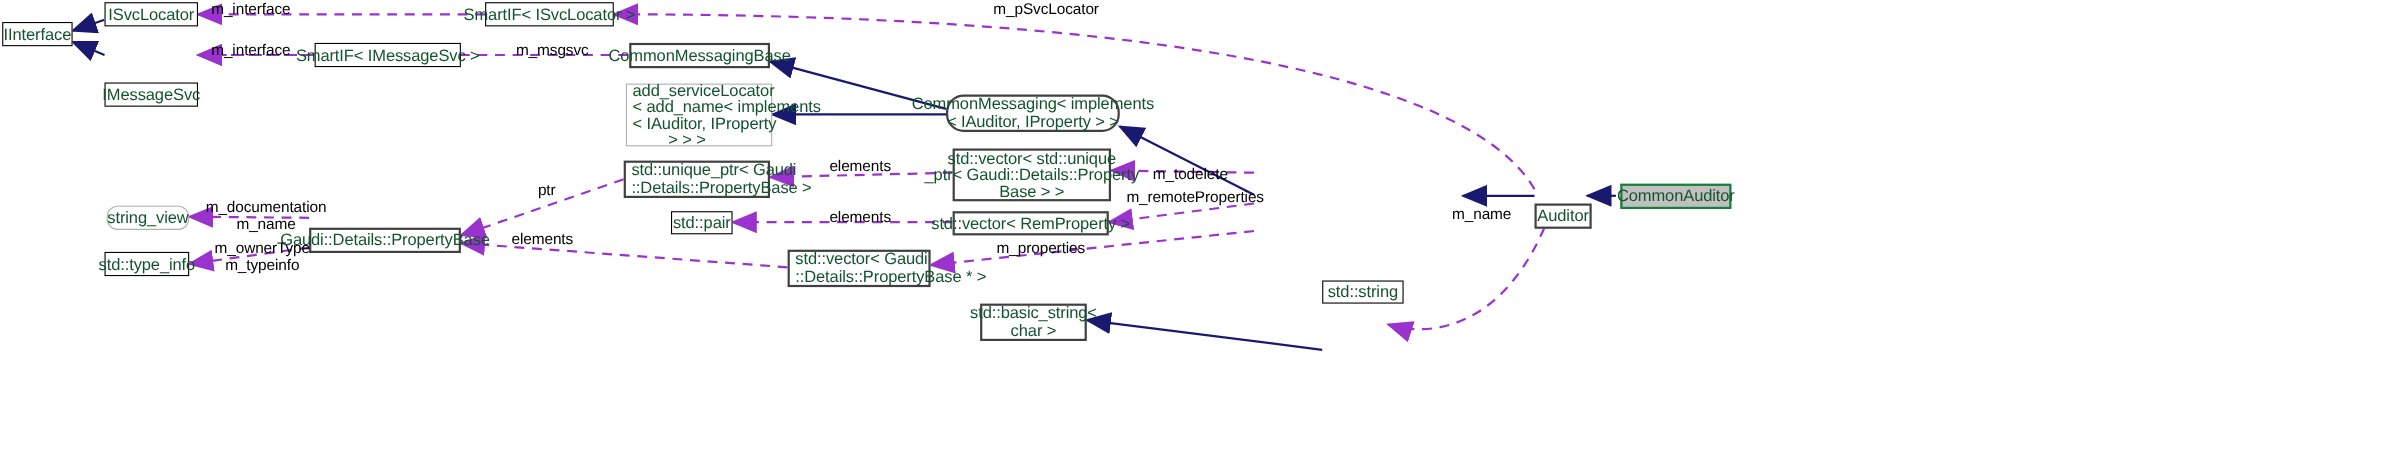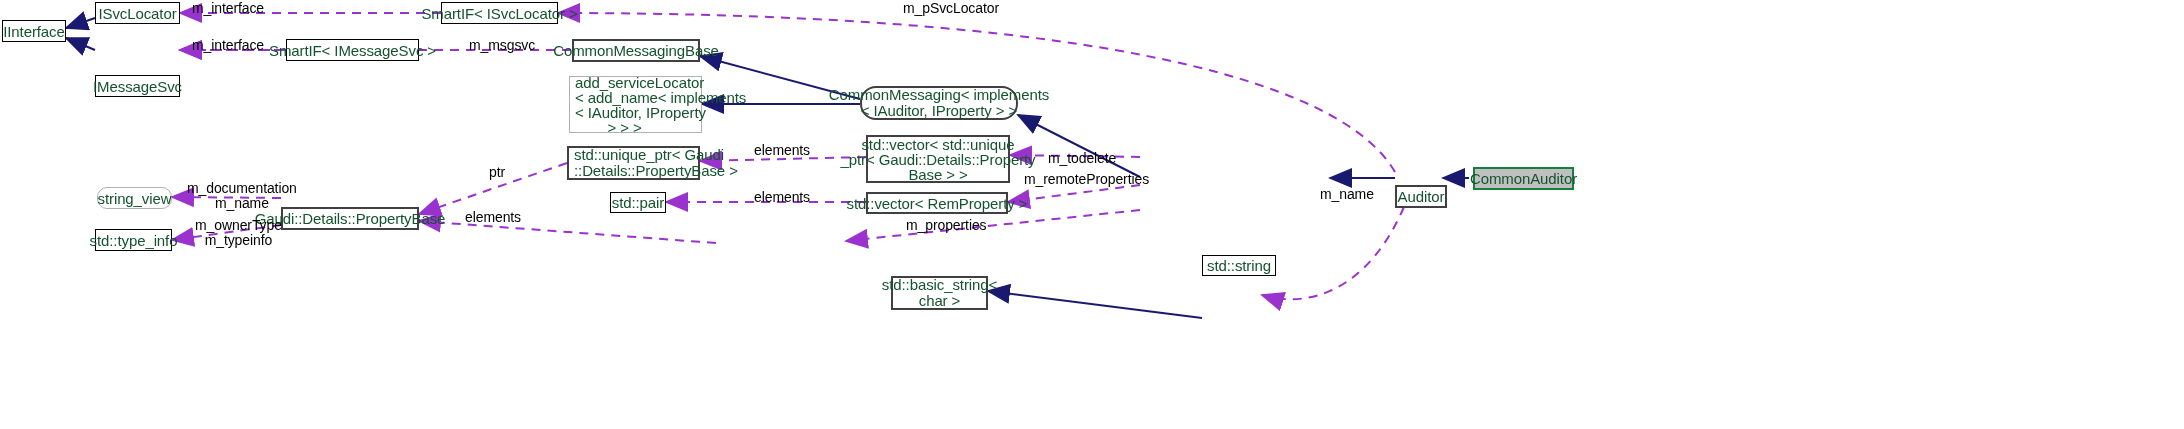--- a/index.html
+++ b/index.html
@@ -143,20 +143,24 @@
   <div class="node thick" style="left:866px; top:135px; width:144px; height:48px; line-height:15px;">
     <span>std::vector&lt; std::unique
 _ptr&lt; Gaudi::Details::Property
 Base &gt; &gt;</span>
   </div>
 
   <div class="node thick" style="left:866px; top:192px; width:142px; height:22px;">
     <span>std::vector&lt; RemProperty &gt;</span>
   </div>
 
+  <div class="node thick" style="left:716px; top:227px; width:130px; height:34px; line-height:16px; text-align:left; justify-content:flex-start; padding-left:5px;">
+    <span>std::vector&lt; Gaudi
+::Details::PropertyBase * &gt;</span>
+  </div>
 
 
   <div class="node thick" style="left:891px; top:276px; width:97px; height:34px; line-height:16px;">
     <span>std::basic_string&lt;
 char &gt;</span>
   </div>
 
   <div class="node" style="left:1202px; top:255px; width:74px; height:21px;">
     <span>std::string</span>
   </div>

